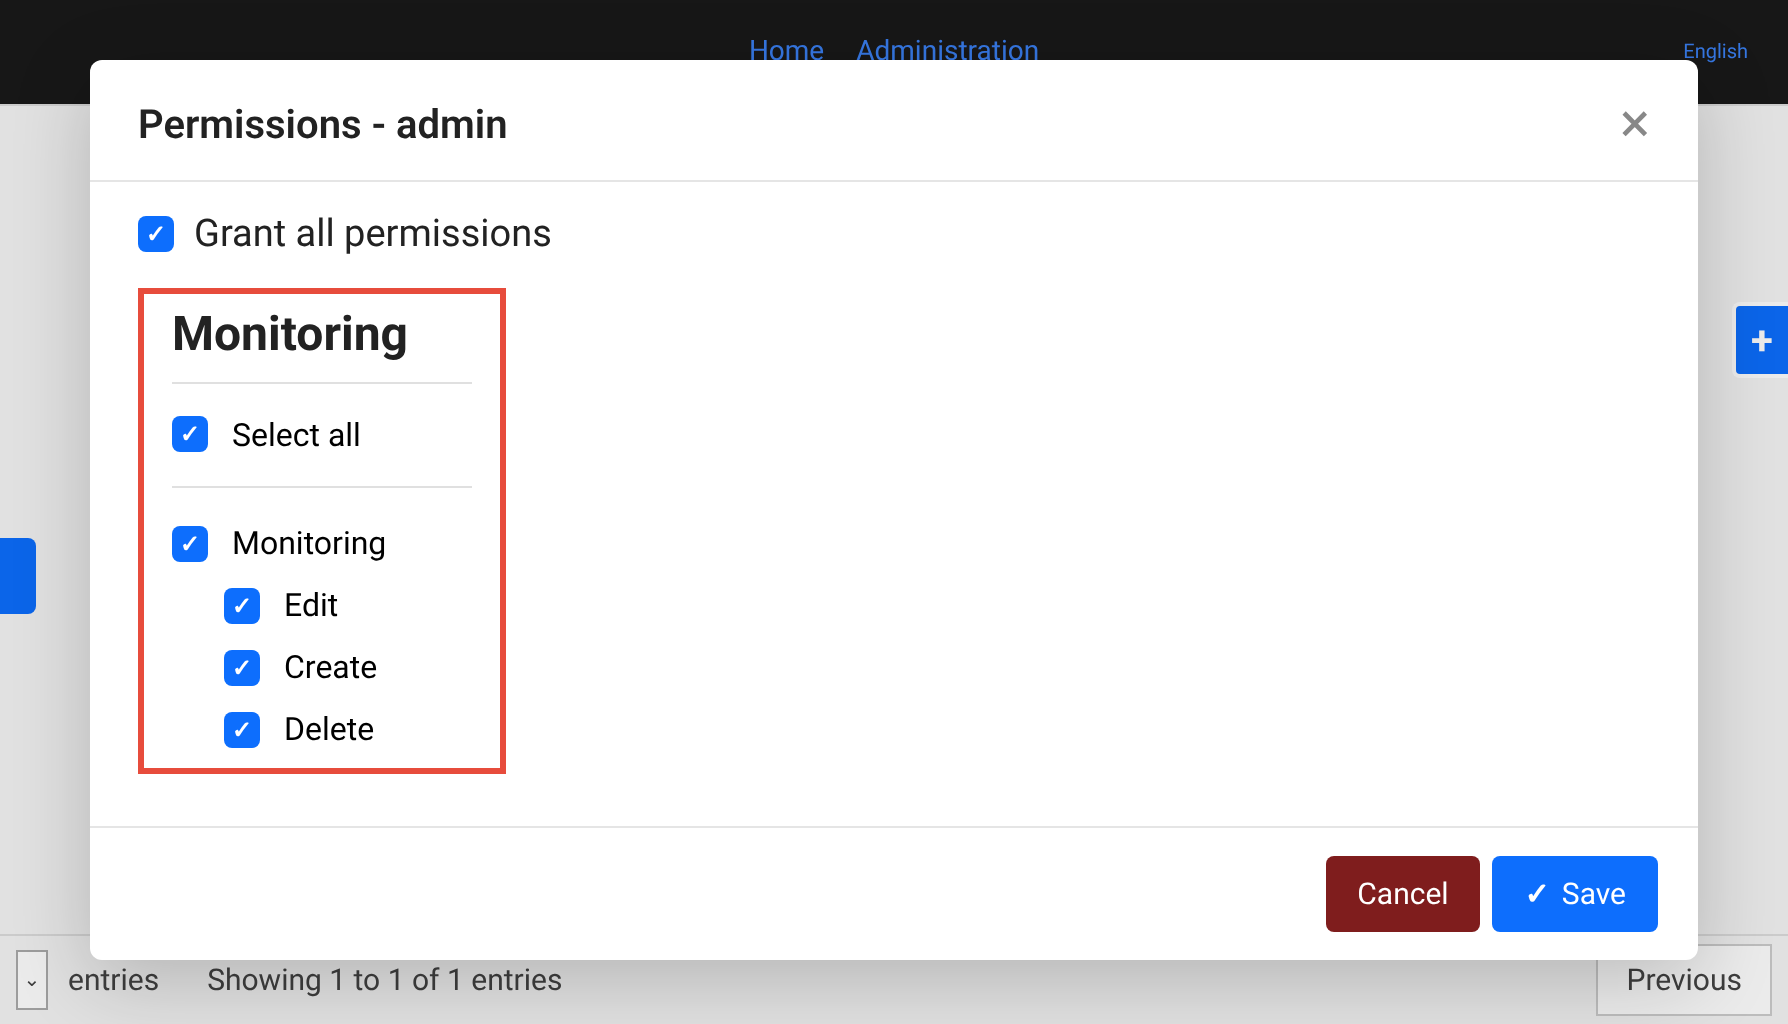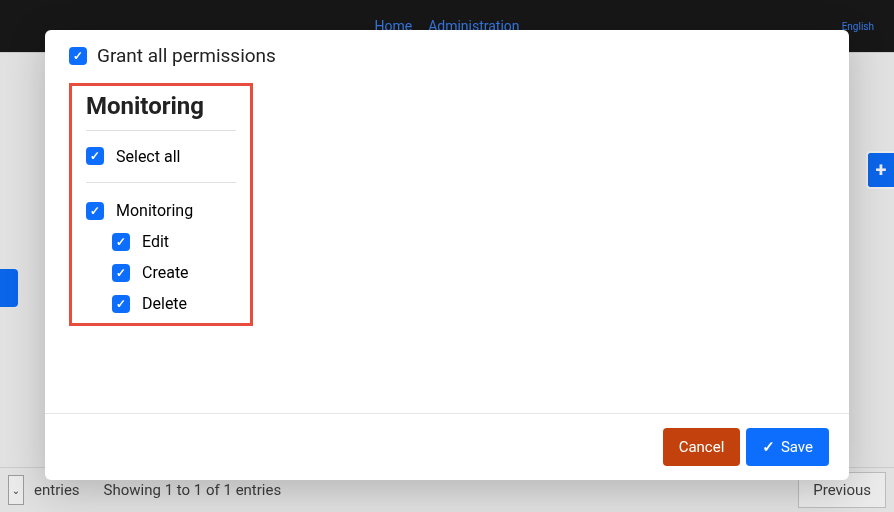--- a/index.html
+++ b/index.html
@@ -33,21 +33,21 @@
     .nav-item.active { background: #0d6efd; color: #fff; }
     .nav-highlight-wrap { border: 3px solid #e74c3c; padding: 0; border-radius: 2px; }
     .panel { flex: 1; }
     .panel-highlight { border: 3px solid #e74c3c; padding: 0 14px 10px; width: 184px; }
     .panel-title { font-size: 24px; font-weight: 700; color: #222; padding: 6px 0 10px; border-bottom: 1px solid #e0e0e0; }
     .selectall-row { display: flex; align-items: flex-start; gap: 12px; padding: 16px 0; border-bottom: 1px solid #e0e0e0; font-size: 16px; }
     .perm-row { display: flex; align-items: center; gap: 12px; padding-top: 18px; font-size: 16px; }
     .sub-row { display: flex; align-items: center; gap: 12px; padding-top: 12px; padding-left: 26px; font-size: 16px; }
     .modal-footer { border-top: 1px solid #e5e5e5; padding: 14px 20px; display: flex; justify-content: flex-end; gap: 6px; }
     .btn { border: none; border-radius: 4px; padding: 10px 16px; font-size: 15px; cursor: pointer; display: inline-flex; align-items: center; gap: 6px; }
-    .btn-cancel { background: #c2410c; color: #fff; }
+    .btn-cancel { background: #7f1d1d; color: #fff; }
     .btn-save { background: #0d6efd; color: #fff; font-weight: 400; }
     .check-icon::before { content: "✓"; font-weight: 700; }
   </style>
 </head>
 <body>
 
 <div class="topbar">
   <div class="topbar-center">
     <span>Home</span>
     <span>Administration</span>
@@ -64,20 +64,24 @@
     <span>Showing 1 to 1 of 1 entries</span>
     <div class="bg-pagination">
       <div class="bg-page-btn">Previous</div>
     </div>
   </div>
 </div>
 
 <div class="backdrop"></div>
 
 <div class="modal">
+  <div class="modal-header">
+    <div class="modal-title">Permissions - admin</div>
+    <button class="close-btn">×</button>
+  </div>
   <div class="modal-body">
     <div class="grant-row">
       <span class="chk checked"></span>
       <span class="grant-label">Grant all permissions</span>
     </div>
     <div class="cols">
       <div class="panel">
         <div class="panel-highlight">
           <div class="panel-title">Monitoring</div>
           <div class="selectall-row">

